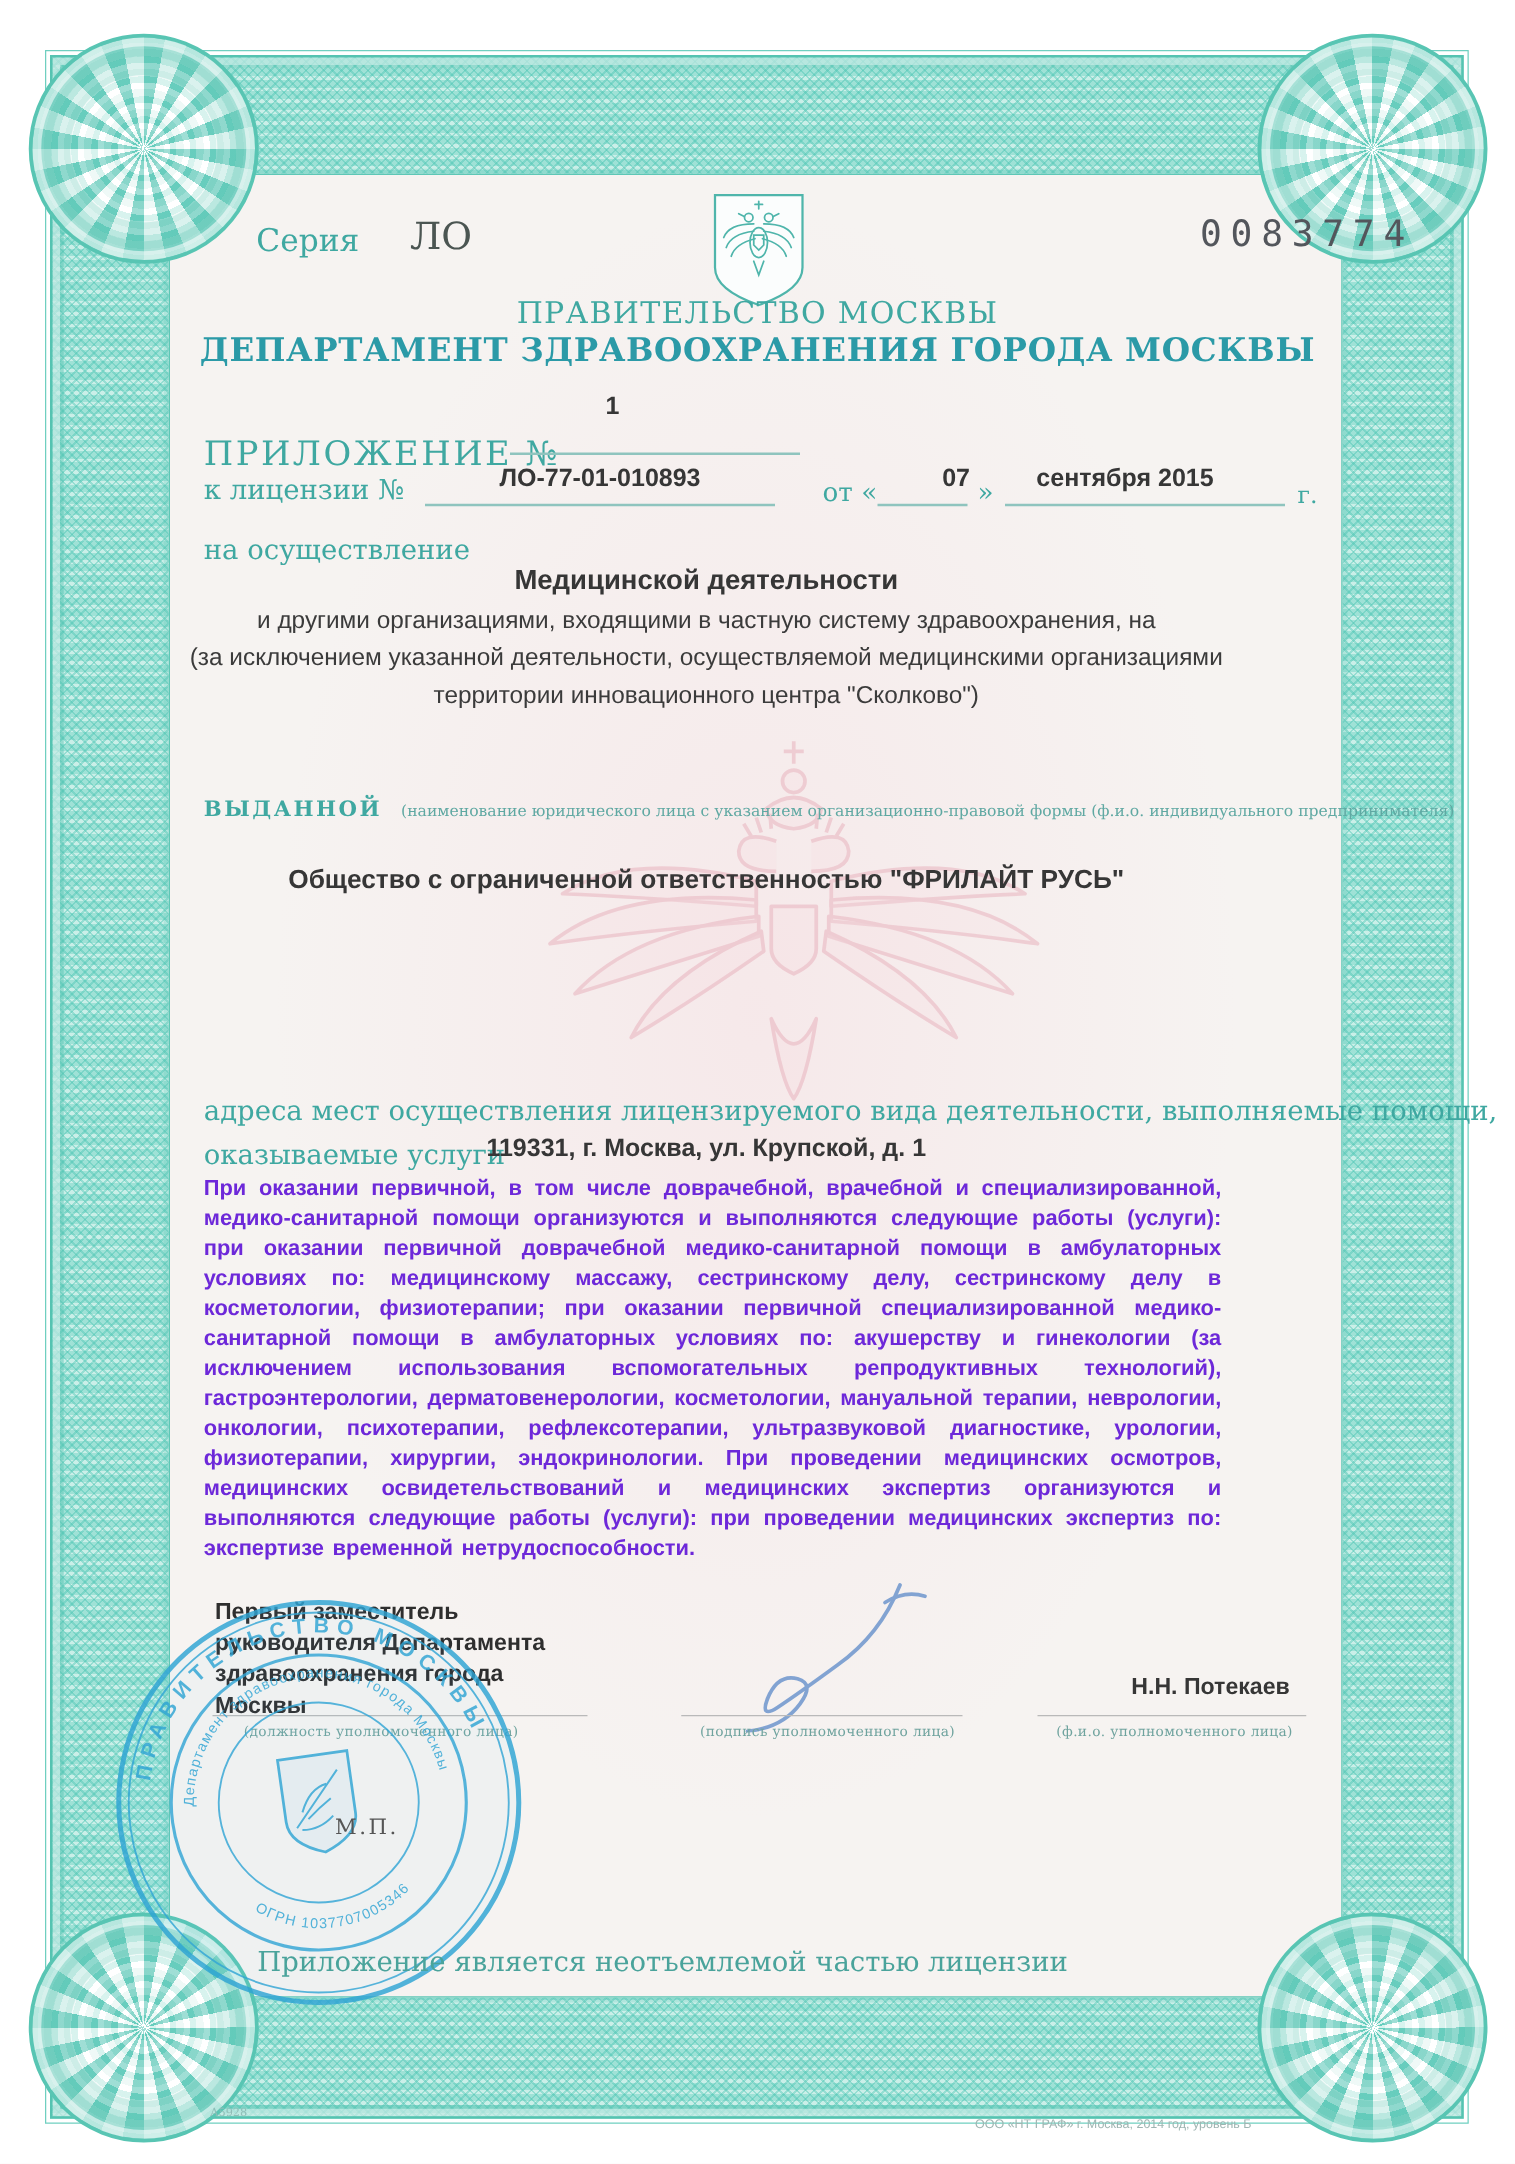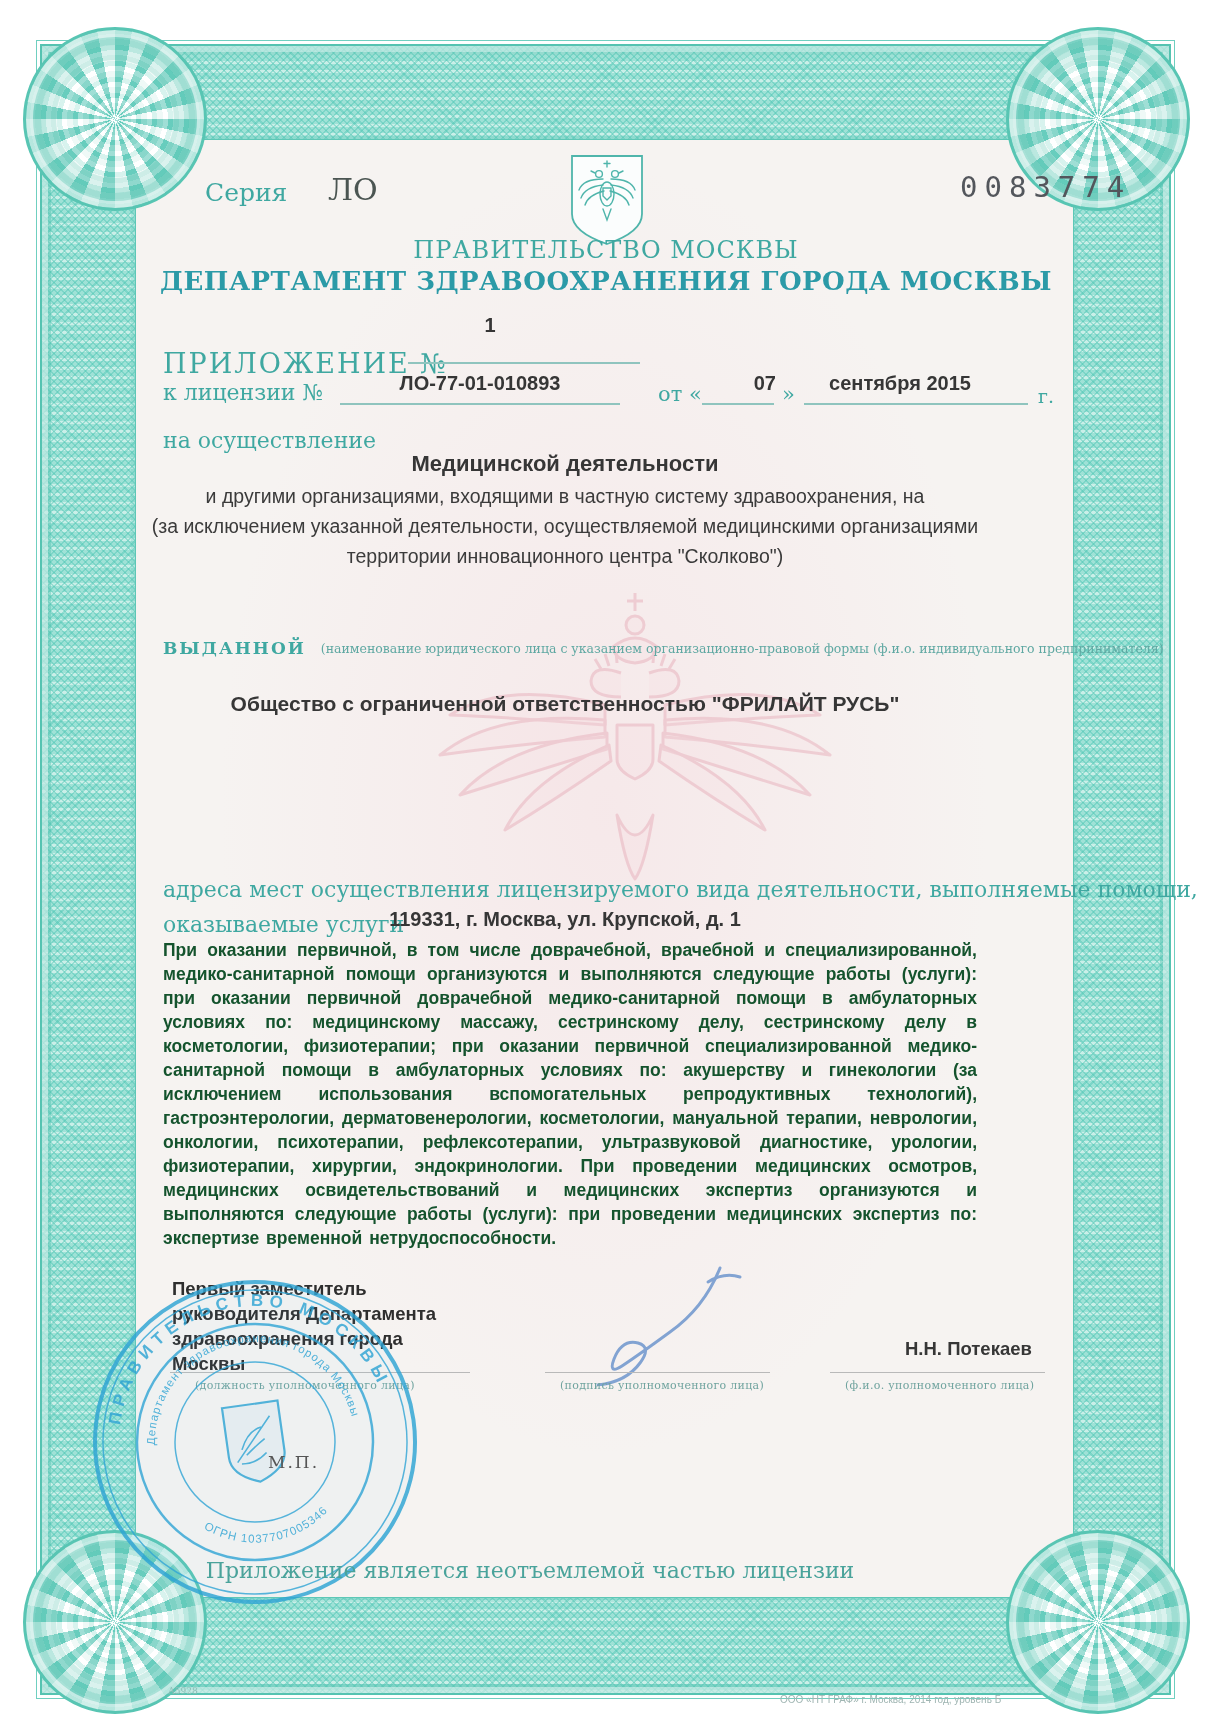--- a/index.html
+++ b/index.html
@@ -43,21 +43,21 @@
   .center-band{position:absolute;left:135px;width:860px;text-align:center;}
   .center-full{position:absolute;left:135px;width:942px;text-align:center;}
   .rule{position:absolute;height:1.5px;background:#8fc4be;}
   .rule-gray{position:absolute;height:1px;background:#b9b9b9;}
   .caption{position:absolute;font-size:11px;color:#6fa39e;letter-spacing:.3px;}
   
   .serial{font-family:"DejaVu Sans Mono", monospace;font-size:29px;letter-spacing:7px;color:#53565c;}
   .works{
     position:absolute;left:163px;top:938px;width:814px;
     font-family:"Liberation Sans", sans-serif;font-weight:bold;font-size:17.5px;line-height:24px;
-    color:#14532d;text-align:justify;word-spacing:2px;
+    color:#6d28d9;text-align:justify;word-spacing:2px;
   }
   .sig-block{position:absolute;left:172px;top:1276px;font-family:"Liberation Sans", sans-serif;
     font-weight:bold;font-size:18.5px;line-height:25px;color:#2e2e2e;}
   .stamp-wrap{position:absolute;left:85px;top:1272px;width:340px;height:340px;opacity:.82;}
   .wm{position:absolute;left:355px;top:585px;width:560px;height:330px;opacity:.5;}
 </style>
 </head>
 <body>
 
 <div class="border-frame"></div>

